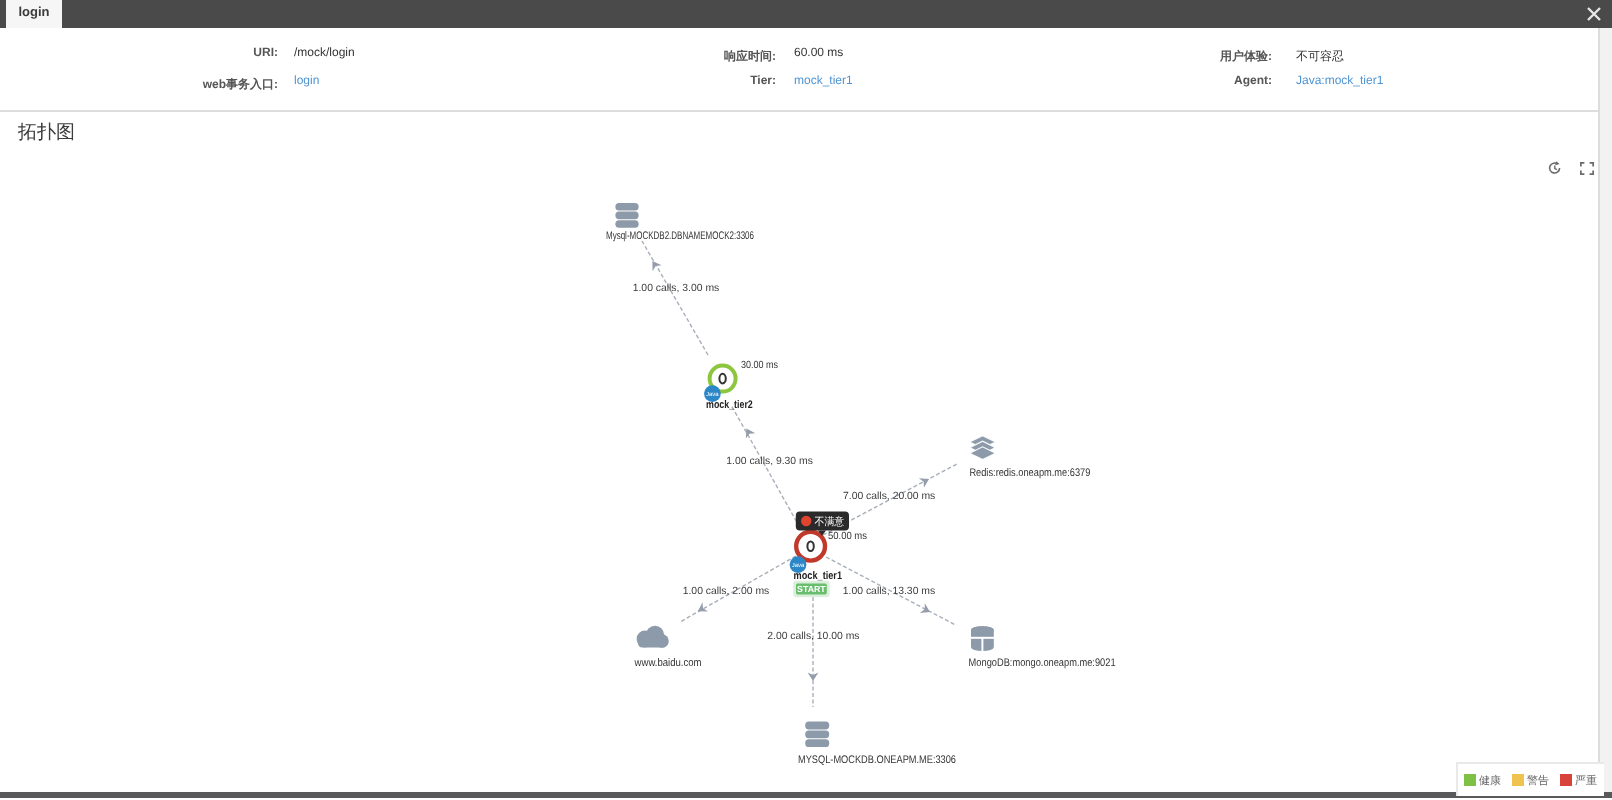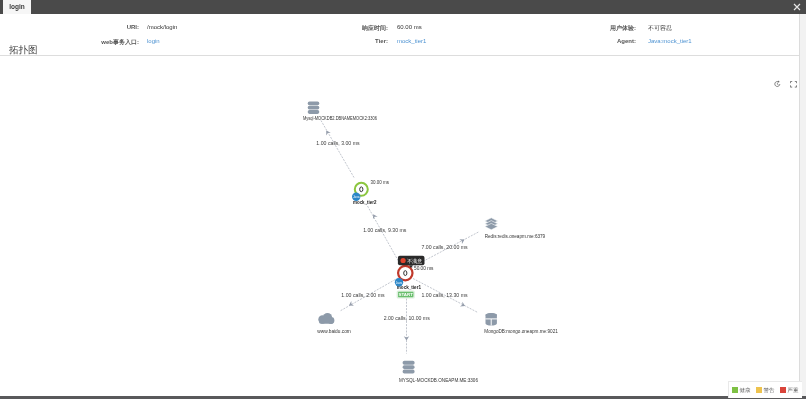--- a/index.html
+++ b/index.html
@@ -6,21 +6,21 @@
   body{width:806px;height:400px;overflow:hidden;position:relative;
        font-family:"Liberation Sans",sans-serif;background:#fff;}
   .abs{position:absolute;}
   .topbar{left:0;top:0;width:806px;height:14px;background:#4a4a4a;}
   .tab{left:3px;top:0;width:28px;height:14px;background:#f6f6f6;
        font-size:6.5px;font-weight:bold;color:#3a3a3a;text-align:center;line-height:14px;}
   .lbl{font-size:6px;font-weight:bold;color:#555;text-align:right;}
   .val{font-size:6px;color:#333;}
   .lnk{font-size:6px;color:#4e93d2;}
   .divider{left:0;top:55px;width:806px;height:1px;background:#ddd;}
-  .title{left:9px;top:44px;font-size:9.5px;color:#3c3c3c;}
+  .title{left:9px;top:60px;font-size:9.5px;color:#3c3c3c;}
   .sbar{right:0;top:14px;width:6px;height:383px;background:#f2f2f2;border-left:1px solid #dcdcdc;}
   .botline{left:0;top:396px;width:806px;height:3px;background:#59595b;}
   .legend{left:728px;top:381px;width:73px;height:16px;background:#fff;
           border-top:1px solid #e9e9e9;border-left:1px solid #e9e9e9;}
   .lsq{position:absolute;top:5px;width:6px;height:6px;}
   .ltx{position:absolute;top:5px;font-size:5.5px;color:#666;}
 </style>
 </head>
 <body>
 

